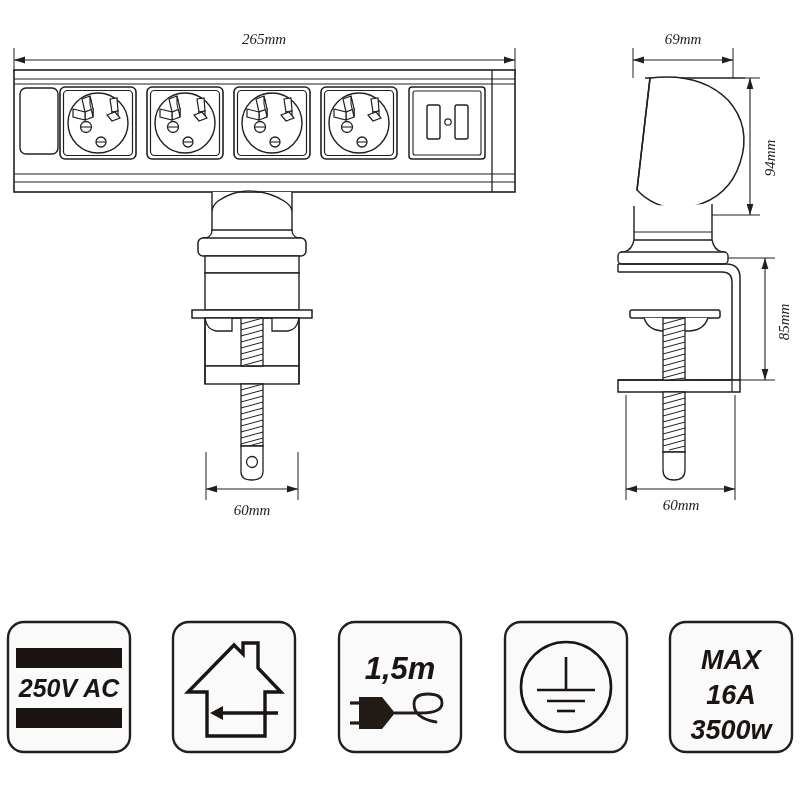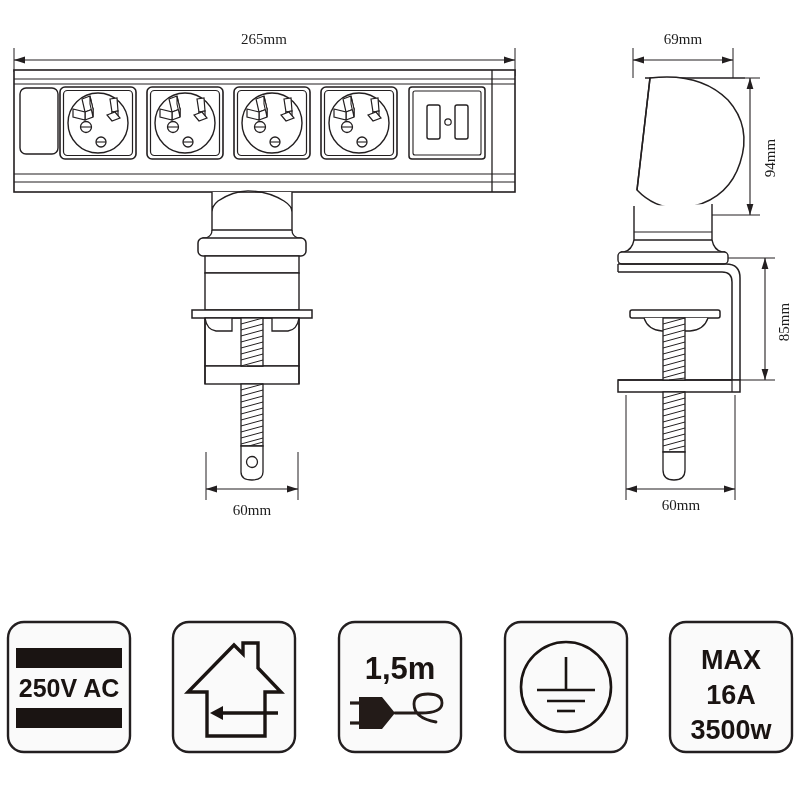--- a/index.html
+++ b/index.html
@@ -12,20 +12,21 @@
     width: 800px;
     height: 800px;
     overflow: hidden;
     font-family: "Liberation Serif", serif;
   }
   #sheet {
     position: relative;
     width: 656px;
     height: 800px;
     background: #ffffff;
+    font-style: italic;
   }
   svg.layer {
     position: absolute;
     top: 0;
     left: 0;
     width: 800px;
     height: 800px;
   }
   .dimtext {
     font-family: "Liberation Serif", serif;

